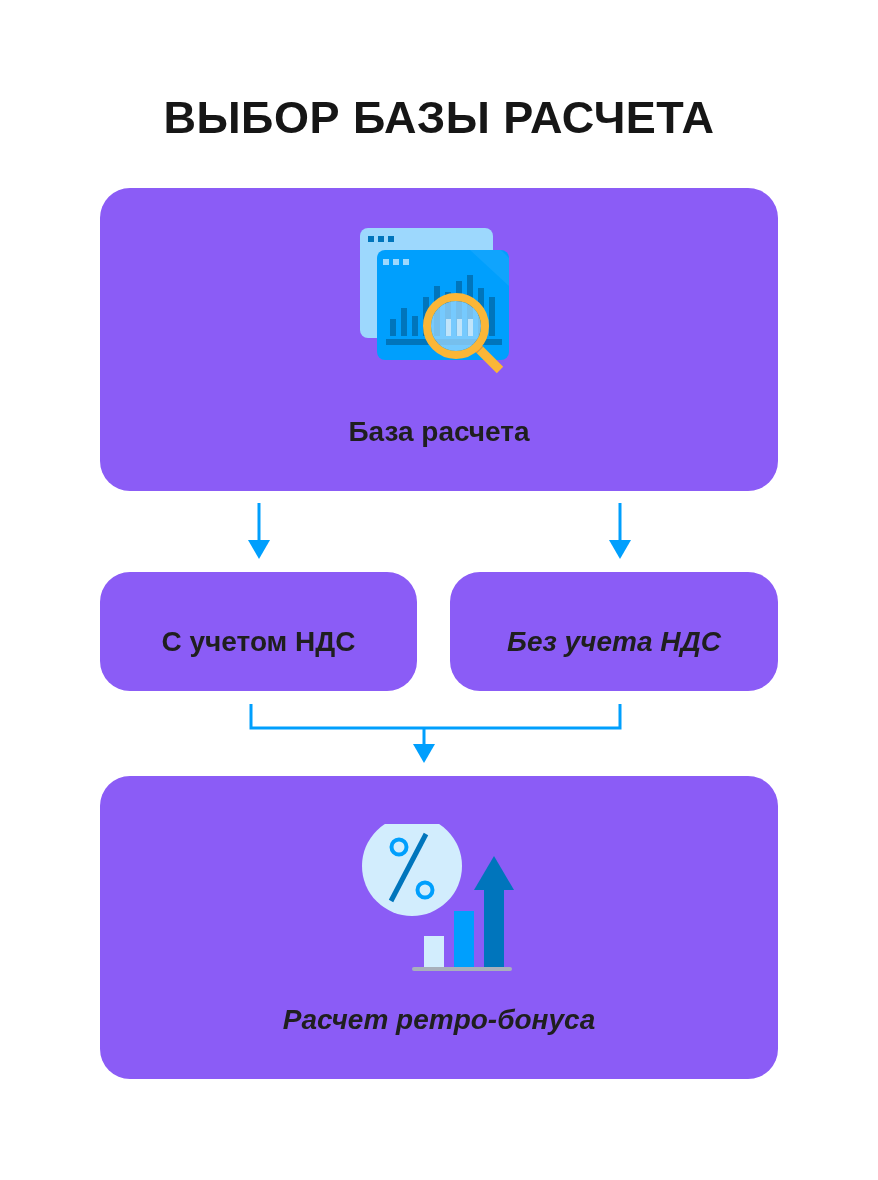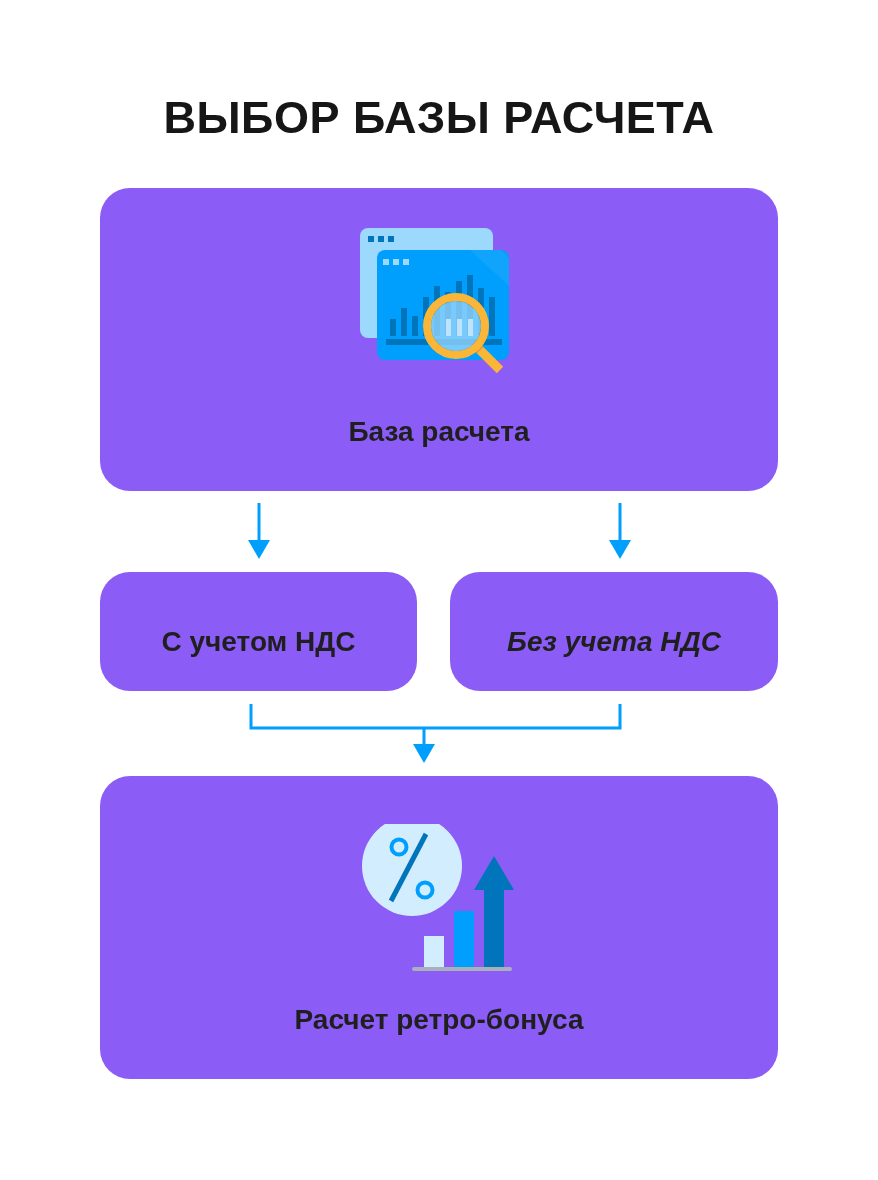--- a/index.html
+++ b/index.html
@@ -18,21 +18,21 @@
   .card-label {
     position: absolute; left: 0; width: 100%; text-align: center;
     font-size: 28px; font-weight: 700; color: #1f1f1f;
   }
   #card-top { left: 100px; top: 188px; width: 678px; height: 303px; }
   #card-left { left: 100px; top: 572px; width: 317px; height: 119px; }
   #card-right { left: 450px; top: 572px; width: 328px; height: 119px; font-style: italic; }
   #card-bottom { left: 100px; top: 776px; width: 678px; height: 303px; }
   #card-left .card-label, #card-right .card-label { top: 54px; }
   #card-top .card-label { top: 228px; }
-  #card-bottom .card-label { top: 228px; }
+  #card-bottom .card-label { top: 228px; font-style: italic; }
   .icon { position: absolute; }
   #connectors { position: absolute; left: 0; top: 0; }
 </style>
 </head>
 <body>
 
 <div class="title">ВЫБОР БАЗЫ РАСЧЕТА</div>
 
 <div class="card" id="card-top">
   <svg class="icon" style="left:260px; top:38px;" width="160" height="162" viewBox="0 0 160 162">

